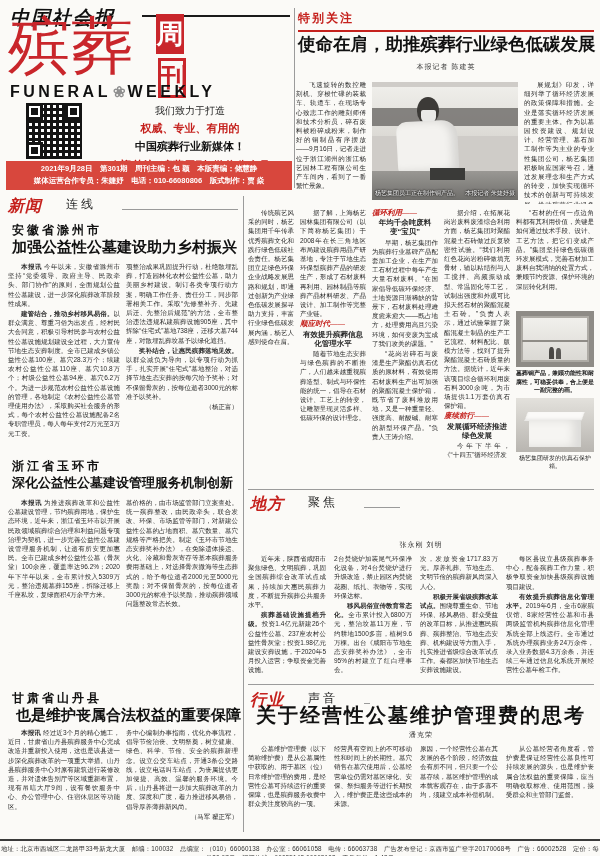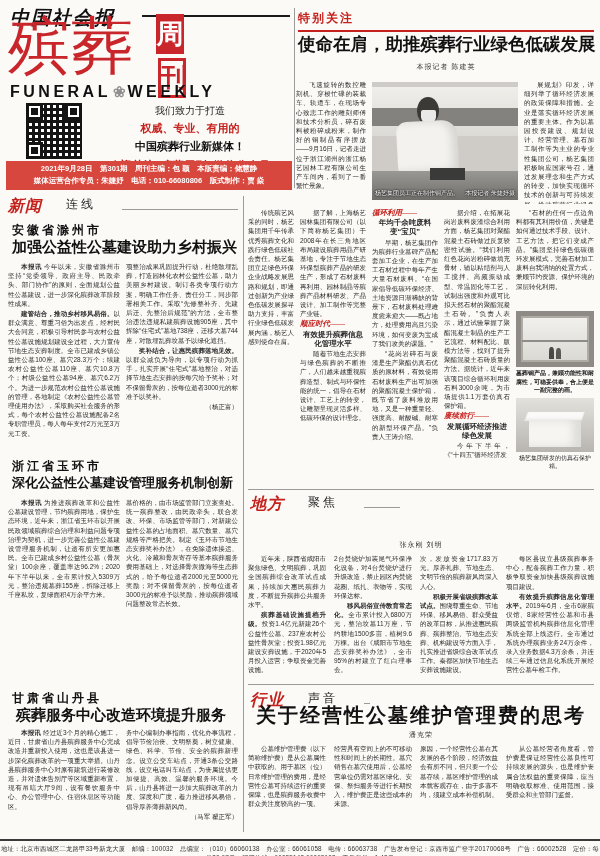--- a/index.html
+++ b/index.html
@@ -202,21 +202,21 @@
   <div class="abs kicker" style="left:12px;top:458px;">浙江省玉环市</div>
   <div class="abs hl" style="left:12px;top:474px;font-size:13px;">深化公益性公墓建设管理服务机制创新</div>
   <div class="abs bt" style="left:8px;top:498px;width:112px;height:186px;">
     <p><b class="ld">本报讯</b> <span>为推进殡葬改革和公益性公墓建设管理，节约殡葬用地，保护生态环境，近年来，浙江省玉环市以开展民政领域殡葬综合治理和利益问题专项治理为契机，进一步完善公益性公墓建设管理服务机制，让逝有所安更加惠民。全市已建成乡村公益性公墓（骨灰堂）100余座，覆盖率达96.2%；2020年下半年以来，全市累计投入5309万元，整治违规墓葬155座，拆除迁移上千座私坟，复绿面积4万余平方米。</span></p>
   </div>
   <div class="abs bt" style="left:126px;top:498px;width:112px;height:186px;">
     <p style="text-indent:0;">墓价格的，由市场监管部门立案查处。统一殡葬整改，由民政牵头，联合发改、环保、市场监管等部门，对新建公益性公墓的占地面积、墓穴数量、墓穴规格等严格把关。制定《玉环市节地生态安葬奖补办法》，在免除遗体接运、火化、冷藏和骨灰寄存等基本殡葬服务费用基础上，对选择骨灰撒海等生态葬式的，给予每位逝者2000元至5000元奖励；对不保留骨灰的，按每位逝者3000元的标准予以奖励，推动殡葬领域问题整改常态长效。</p>
   </div>
 
   <div class="abs kicker" style="left:12px;top:690px;">甘肃省山丹县</div>
-  <div class="abs hl" style="left:16px;top:706px;font-size:15px;">殡葬服务中心改造环境提升服务</div>
+  <div class="abs hl" style="left:16px;top:706px;font-size:15px;">也是维护丧属合法权益的重要保障</div>
   <div class="abs bt" style="left:8px;top:728px;width:112px;height:104px;">
     <p><b class="ld">本报讯</b> <span>经过近3个月的精心施工，近日，甘肃省山丹县殡葬服务中心完成改造并重新投入使用，这也是该县进一步深化殡葬改革的一项重大举措。山丹县殡葬服务中心对原有建筑进行装修改造，并对遗体告别厅等区域重新布置，现有吊唁大厅9间，设有餐饮服务中心、办公管理中心、住宿休息区等功能区。</span></p>
   </div>
   <div class="abs bt" style="left:126px;top:728px;width:112px;height:104px;">
     <p style="text-indent:0;">务中心编制办事指南，优化办事流程，倡导节俭治丧、文明祭奠，树立健康、绿色、科学、节俭、安全的殡葬新理念。设立公交车站点，开通3条公交路线，设立电话叫车站点，为丧属提供更加便捷、高效、温馨的服务环境。今后，山丹县将进一步加大殡葬改革的力度、深度和广度，着力推进移风易俗，倡导厚养薄葬新风尚。</p>
     <p class="attr">（马军 翟正军）</p>
   </div>
 
   <div class="abs seclab" style="left:250px;top:494px;width:150px;">
     <span class="red">地方</span>

